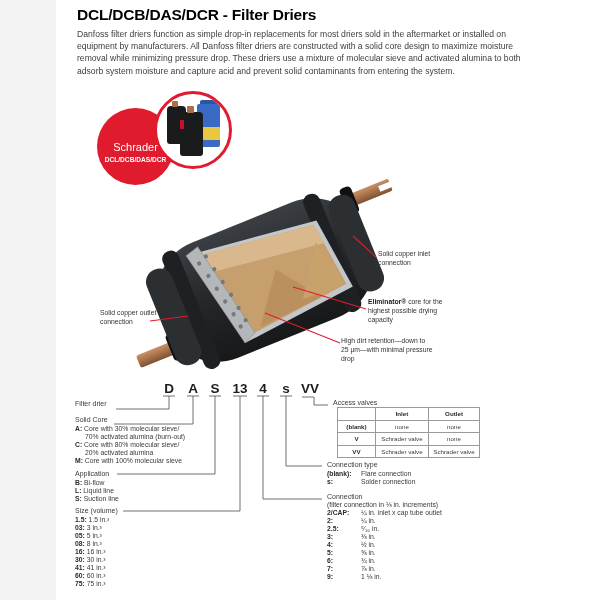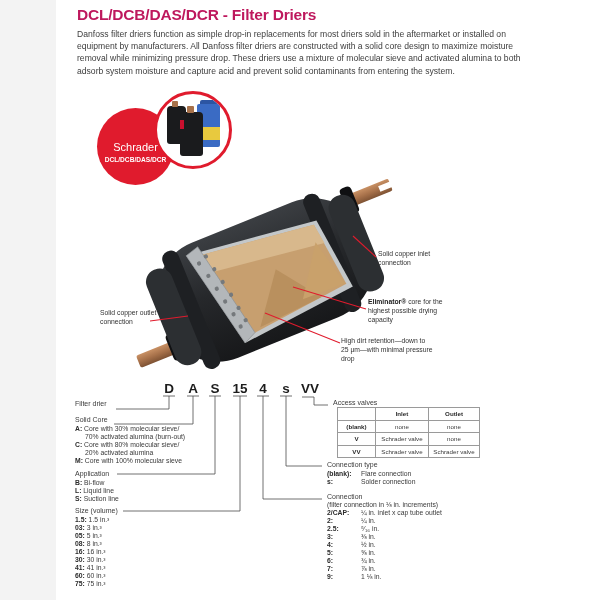--- a/index.html
+++ b/index.html
@@ -1,20 +1,20 @@
 <!DOCTYPE html>
 <html><head>
 <meta charset="utf-8">
 <style>
   html,body{margin:0;padding:0;}
   #page{position:relative;width:600px;height:600px;background:#ffffff;overflow:hidden;
         font-family:"Liberation Sans","DejaVu Sans",sans-serif;color:#3d3d3d;}
   .abs{position:absolute;}
   #left-margin{left:0;top:0;width:56px;height:600px;background:#f3f3f3;}
-  #doc-title{left:77px;top:6px;font-size:15.5px;font-weight:bold;color:#be185d;letter-spacing:-0.2px;}
+  #doc-title{left:77px;top:6px;font-size:15.5px;font-weight:bold;color:#000000;letter-spacing:-0.2px;}
   #intro{left:77px;top:28px;width:460px;font-size:8.6px;line-height:1.42;color:#3d3d3d;}
 
   
   #red-circle{left:97px;top:108px;width:77px;height:77px;border-radius:50%;background:#e01b2d;z-index:1;}
   #white-circle{left:154px;top:91px;width:72px;height:72px;border-radius:50%;background:#ffffff;
                 border:3px solid #e01b2d;z-index:2;overflow:hidden;}
   #features-label{left:97px;top:141px;width:77px;text-align:center;color:#fff;font-size:11px;
                   font-weight:300;z-index:3;}
   #features-sub{left:93px;top:156px;width:85px;text-align:center;color:#fff;font-size:6.6px;
                 font-weight:bold;z-index:3;}
@@ -127,21 +127,21 @@
   </svg>
 
   <div class="abs callout" id="callout-outlet">Solid copper outlet connection</div>
   <div class="abs callout" id="callout-inlet">Solid copper inlet connection</div>
   <div class="abs callout" id="callout-eliminator"><b>Eliminator®</b><span> core for the highest possible drying capacity</span></div>
   <div class="abs callout" id="callout-dirt">High dirt retention—down to 25 μm—with minimal pressure drop</div>
 
   <span class="code-seg" style="left:169px;">D</span>
   <span class="code-seg" style="left:193px;">A</span>
   <span class="code-seg" style="left:215px;">S</span>
-  <span class="code-seg" style="left:240px;">15</span>
+  <span class="code-seg" style="left:240px;">13</span>
   <span class="code-seg" style="left:263px;">4</span>
   <span class="code-seg" style="left:286px;">s</span>
   <span class="code-seg" style="left:310px;">VV</span>
 
   <svg style="left:0;top:0;" width="600" height="600" viewBox="0 0 600 600">
     <g stroke="#4d4d4d" stroke-width="0.8" fill="none">
       <path d="M163,396 h12 M169,396 V409 H116"></path>
       <path d="M187,396 h12 M193,396 V424 H114"></path>
       <path d="M209,396 h12 M215,396 V474 H117"></path>
       <path d="M233,396 h14 M240,396 V511 H123"></path>

